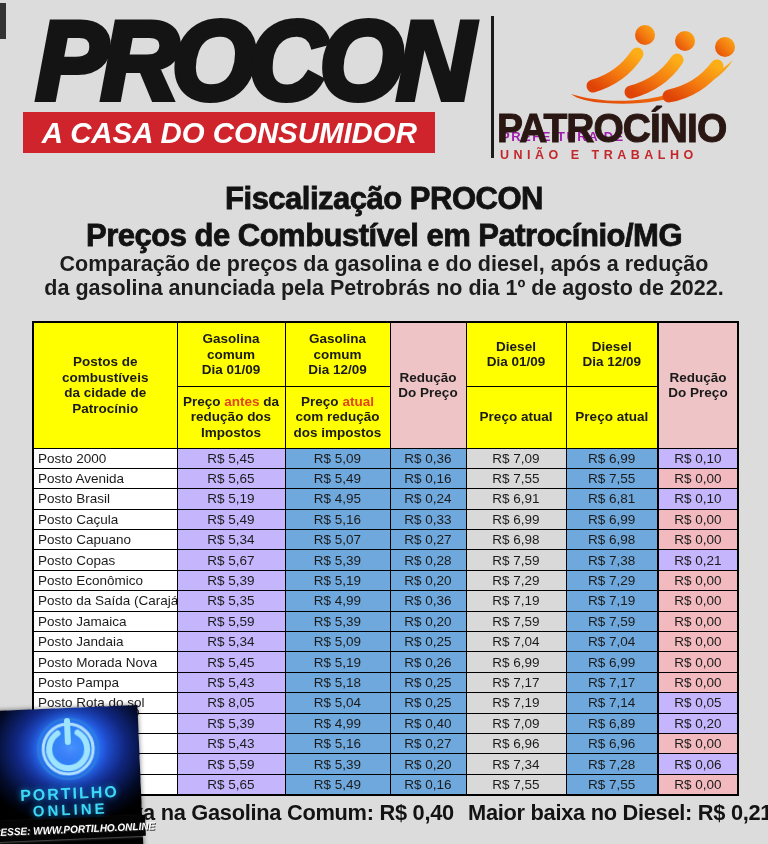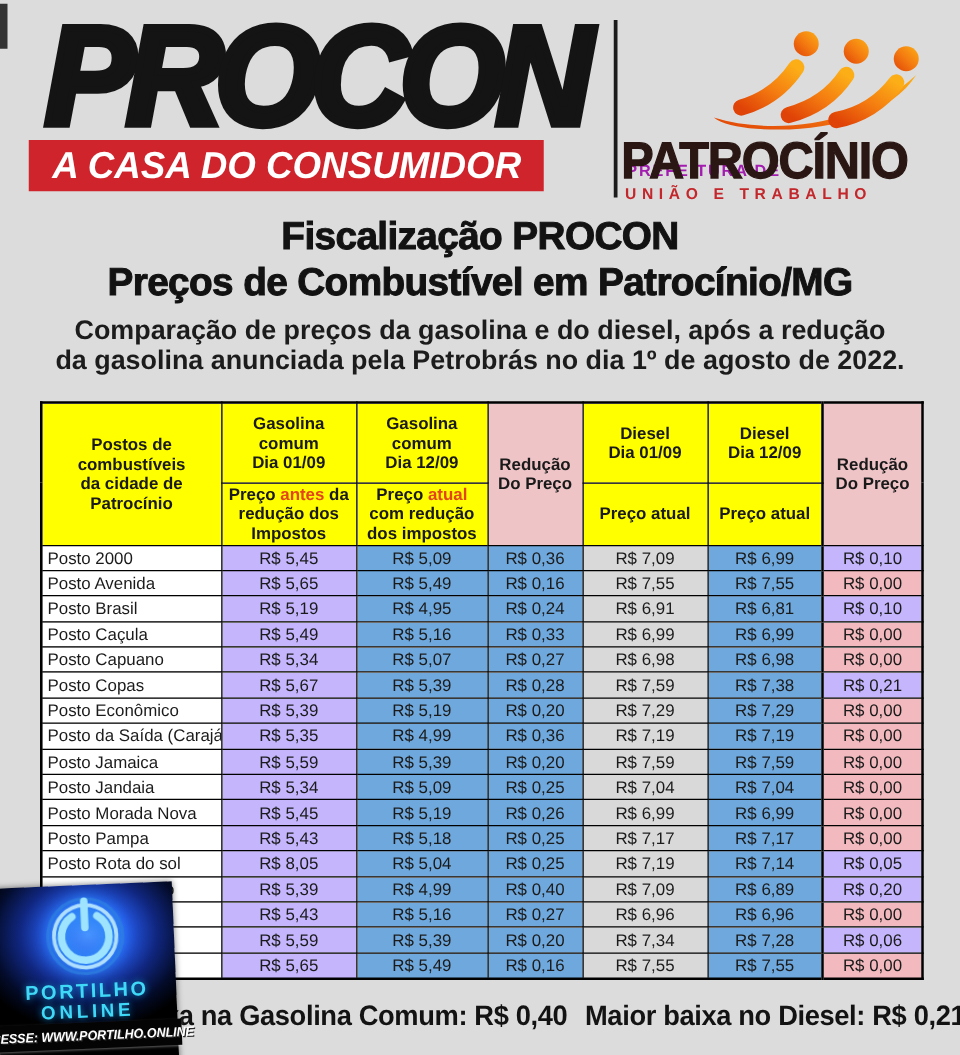--- a/index.html
+++ b/index.html
@@ -35,21 +35,21 @@
   .pref-small { position:absolute; left:4px; top:84px; color:#a21caf; font-weight:bold; font-size:13px; letter-spacing:1.5px; white-space:nowrap;margin-top:35px; }
   .pref-name {
     position:absolute; left:0px; top:95px; color:#2a1713; font-weight:bold;
     font-size:41px; letter-spacing:-1px; transform:scaleX(0.95); transform-origin:left top;
     -webkit-text-stroke:1px #2a1713; white-space:nowrap;
   }
   .pref-motto { position:absolute; left:3px; top:138px; color:#c3272b; font-weight:bold; font-size:12.5px; letter-spacing:4.5px; white-space:nowrap; }
 
   
   .main-title {
-    position:absolute; left:0; top:170px; width:768px; text-align:center;
+    position:absolute; left:0; top:180px; width:768px; text-align:center;
     font-weight:bold; font-size:31px; line-height:37px; color:#121212;
     letter-spacing:-0.5px; -webkit-text-stroke:0.8px #121212;
   }
   .sub-title {
     position:absolute; left:0; top:252px; width:768px; text-align:center;
     font-weight:bold; font-size:21.5px; line-height:24px; color:#1c1c1c;
   }
 
   
   .price-table {
@@ -58,21 +58,21 @@
     border:2px solid #000;
   }
   .price-table th, .price-table td {
     border:1px solid #000; text-align:center; vertical-align:middle;
     overflow:hidden; white-space:nowrap;
   }
   .price-table thead th { font-weight:bold; font-size:13.5px; line-height:15.5px; white-space:normal; }
   .h-yellow { background:#ffff00; }
   .h-pink   { background:#eec4c7; }
   .hrow1 th { height:64px; }
-  .hrow2 th { height:50px; }
+  .hrow2 th { height:62px; }
   .red-word { color:#e2441c; }
   .th-stations { padding:0 20px; }
   .thick-left { border-left-width:2px !important; }
 
   .price-table tbody td { height:20.4px; font-size:13.5px; color:#1b1b1b; padding:0 4px; }
   td.name-cell { background:#ffffff; text-align:left; padding-left:7px; }
   td.g1 { background:#c4b5fd; font-size:13.5px; }
   td.g2 { background:#6fa8dc; font-size:15px; }
   td.gr { background:#6fa8dc; font-size:13px; }
   td.d1 { background:#d9d9d9; font-size:15px; }

